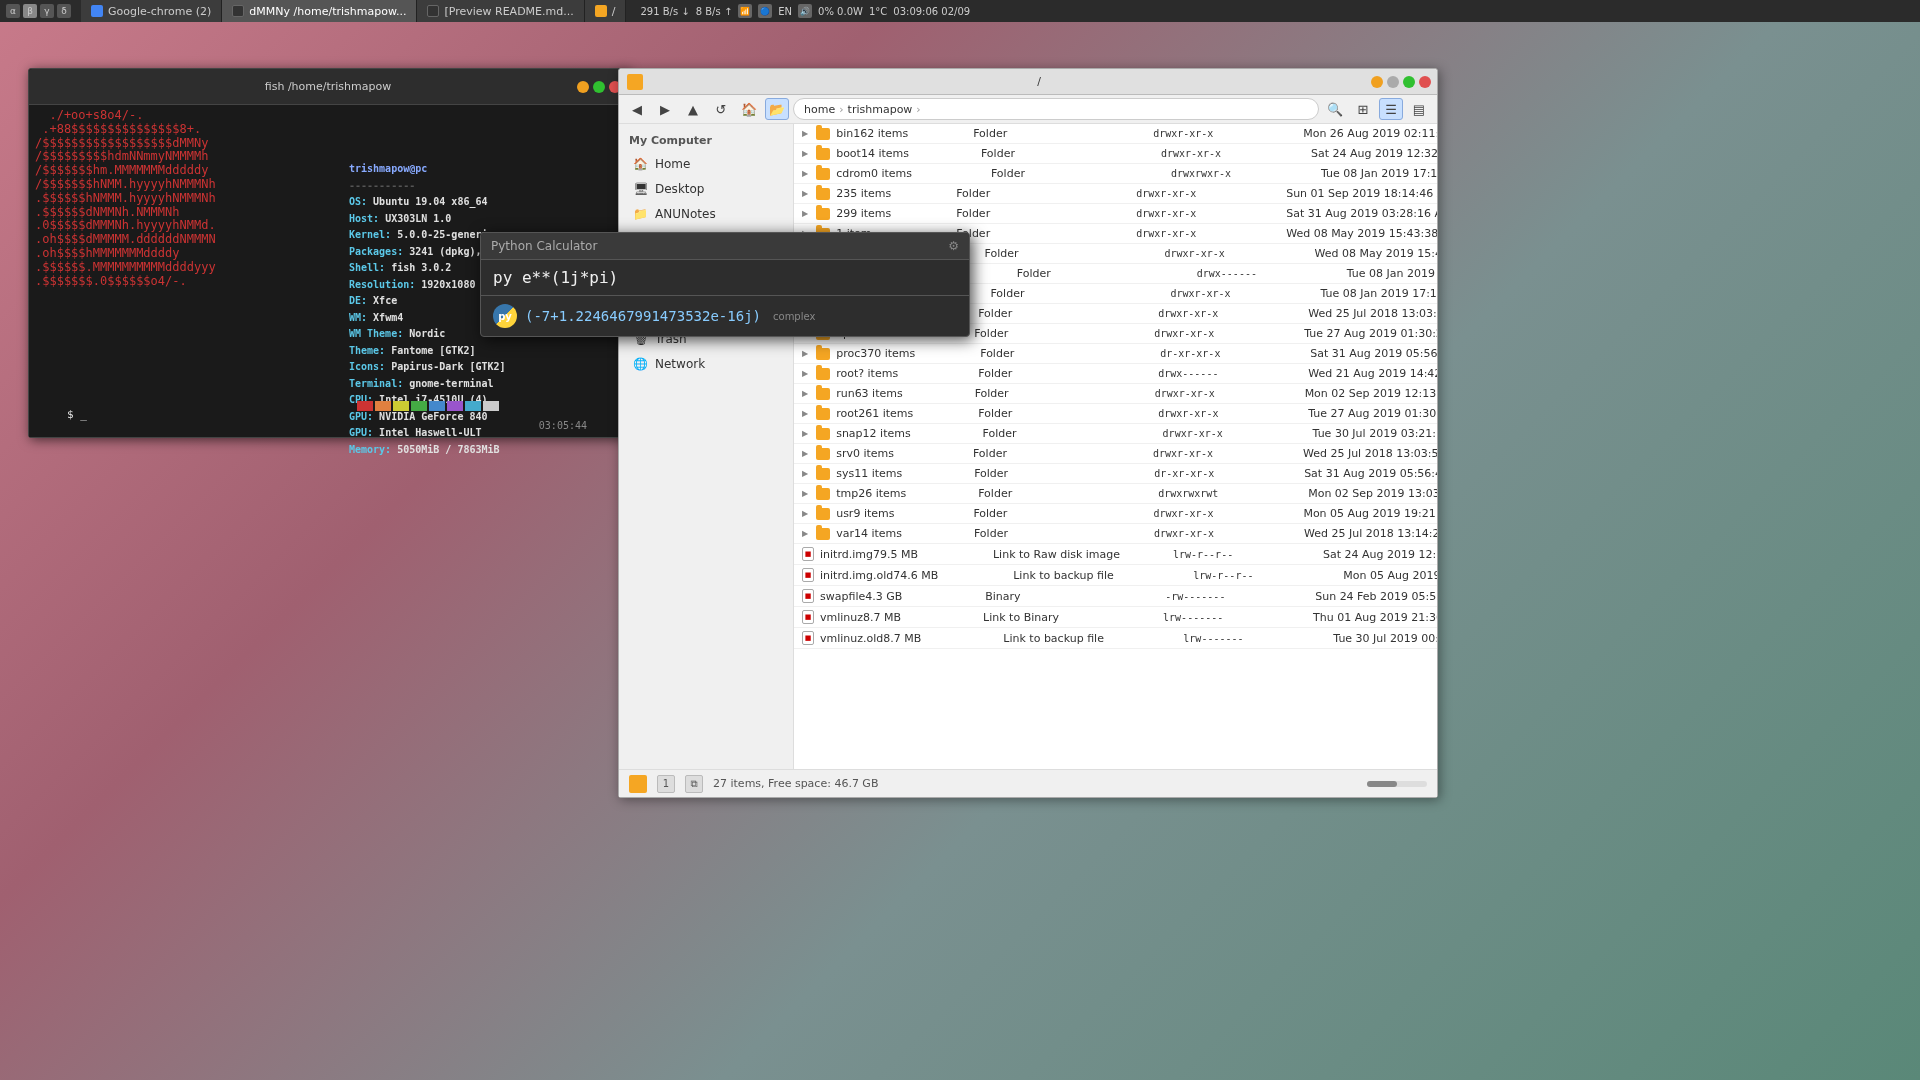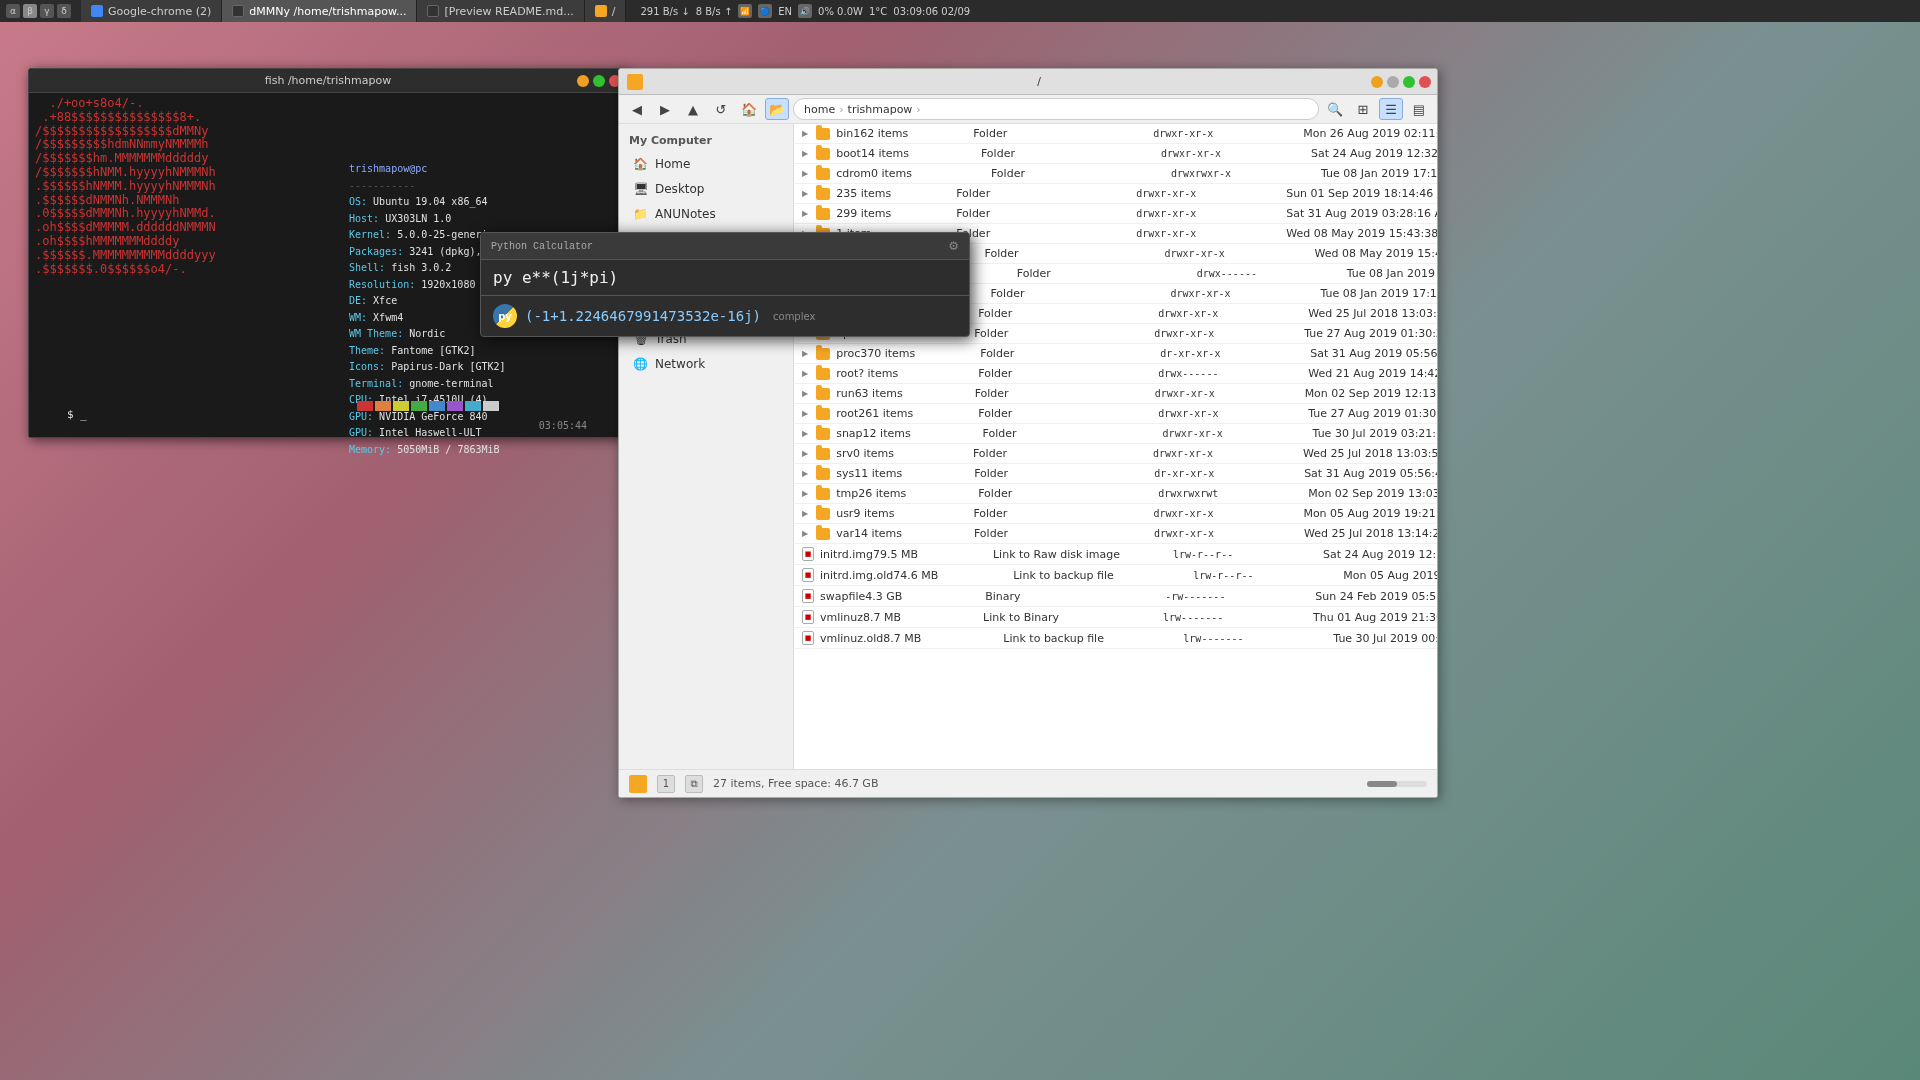--- a/index.html
+++ b/index.html
@@ -93,21 +93,21 @@
       width: 600px;
       height: 370px;
       background: #1a1a1a;
       border: 1px solid #444;
       border-radius: 3px;
       display: flex;
       flex-direction: column;
       box-shadow: 2px 2px 12px rgba(0,0,0,0.6);
     }
     .window-titlebar {
-      height: 24px;
+      height: 36px;
       background: #2d2d2d;
       display: flex;
       align-items: center;
       padding: 0 8px;
       border-bottom: 1px solid #444;
       border-radius: 3px 3px 0 0;
       position: relative;
     }
     .window-title {
       color: #ccc;
@@ -479,21 +479,21 @@
 .$$$$$$dNMMNh.NMMMNh
 .0$$$$$dMMMNh.hyyyyhNMMd.
 .oh$$$$dMMMMM.ddddddNMMMN
 .oh$$$$hMMMMMMMddddy
 .$$$$$$.MMMMMMMMMMddddyyy
 .$$$$$$$.0$$$$$$o4/-.
 </pre>
     </div>
   </div>
 
-  <div class="term-info-block" style="font-family:'DejaVu Sans Mono',monospace;font-size:10px;line-height:1.65;">
+  <div class="term-info-block" style="font-family:'DejaVu Sans Mono',monospace;font-size:10px;line-height:1.65;font-weight:bold;">
     <span style="color:#88aaff;">trishmapow</span><span style="color:#88aaff;">@pc</span><br>
     <span style="color:#555">-----------</span><br>
     <span style="color:#5bc8e8">OS: </span><span>Ubuntu 19.04 x86_64</span><br>
     <span style="color:#5bc8e8">Host: </span><span>UX303LN 1.0</span><br>
     <span style="color:#5bc8e8">Kernel: </span><span>5.0.0-25-generic</span><br>
     <span style="color:#5bc8e8">Packages: </span><span>3241 (dpkg), 11 (snap)</span><br>
     <span style="color:#5bc8e8">Shell: </span><span>fish 3.0.2</span><br>
     <span style="color:#5bc8e8">Resolution: </span><span>1920x1080</span><br>
     <span style="color:#5bc8e8">DE: </span><span>Xfce</span><br>
     <span style="color:#5bc8e8">WM: </span><span>Xfwm4</span><br>
@@ -515,27 +515,27 @@
     <div class="color-swatch" style="background:#9955cc"></div>
     <div class="color-swatch" style="background:#44aacc"></div>
     <div class="color-swatch" style="background:#cccccc"></div>
   </div>
   <div class="term-prompt">$ _</div>
   <div class="term-time">03:05:44</div>
 </div>
 
 <div class="python-popup">
   <div class="py-header">
-    <span style="font-size:10px;color:#aaa;font-family:Liberation Mono, monospace;">Python Calculator</span>
+    <span style="font-size:12px;color:#aaa;">Python Calculator</span>
     <span class="py-gear">⚙</span>
   </div>
   <div class="py-input">py e**(1j*pi)</div>
   <div class="py-result">
     <div class="py-logo">py</div>
-    <span class="py-result-text">(-1+1.2246467991473532e-16j)</span>
+    <span class="py-result-text">(-7+1.2246467991473532e-16j)</span>
     <span class="py-complex-label">complex</span>
   </div>
 </div>
 
 <div class="filemanager-window">
   <div class="fm-titlebar">
     <div style="width:16px;height:16px;background:#f5a623;border-radius:2px;margin-right:6px;"></div>
     <span class="fm-title">/</span>
     <div class="fm-controls">
       <div class="win-btn minimize"></div>

